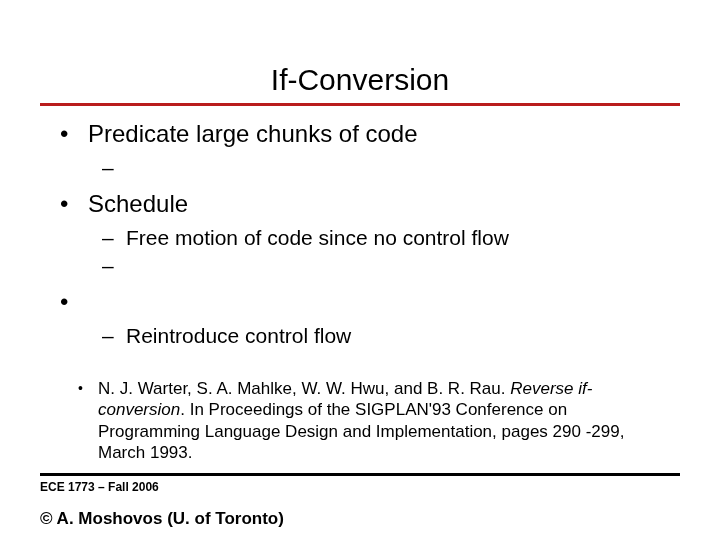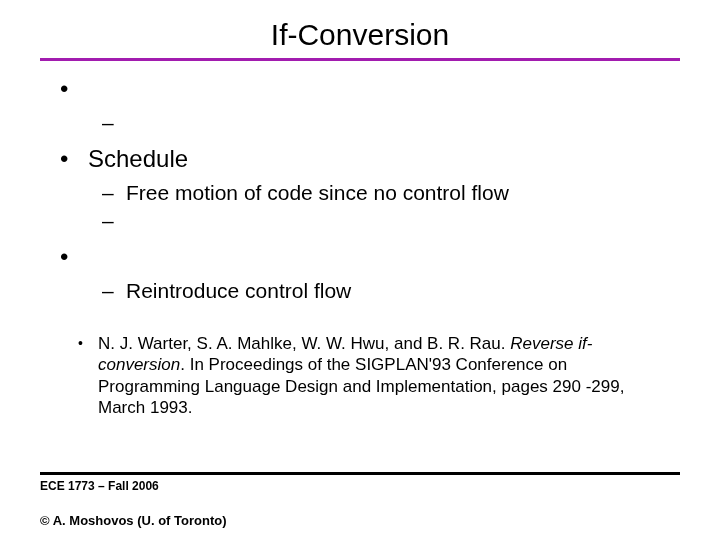--- a/index.html
+++ b/index.html
@@ -16,22 +16,23 @@
     width: 100%;
     height: 100%;
     padding: 18px 40px 0 40px;
     position: relative;
   }
   .title {
     text-align: center;
     font-size: 30px;
     font-weight: normal;
     padding-bottom: 6px;
-    border-bottom: 3px solid #a21caf;
+    border-bottom: 3px solid #b91c1c;
     margin-bottom: 14px;
+    margin-top: 45px;
   }
   .content {
     padding-left: 20px;
   }
   .b1 {
     font-size: 24px;
     margin-top: 10px;
     margin-bottom: 8px;
     display: flex;
   }
@@ -63,37 +64,38 @@
   .footer-rule {
     border-top: 3px solid #000;
     margin-bottom: 4px;
   }
   .footer-center {
     text-align: left;
     font-size: 12px;
     font-weight: bold;
   }
   .footer-left {
-    font-size: 13px;
+    font-size: 17px;
     font-weight: bold;
     line-height: 1.3;
-    margin-top: 20px;
+    margin-top: 14px;
   }
 </style>
 </head>
 <body>
 
 <div class="slide">
 
   <div class="title">If-Conversion</div>
 
   <div class="content">
 
     <div class="b1">
       <span class="bullet">•</span>
+      <span>Predicate large chunks of code</span>
     </div>
     <div class="b2">
       <span class="bullet">–</span>
     </div>
 
     <div class="b1">
       <span class="bullet">•</span>
       <span>Schedule</span>
     </div>
     <div class="b2">

